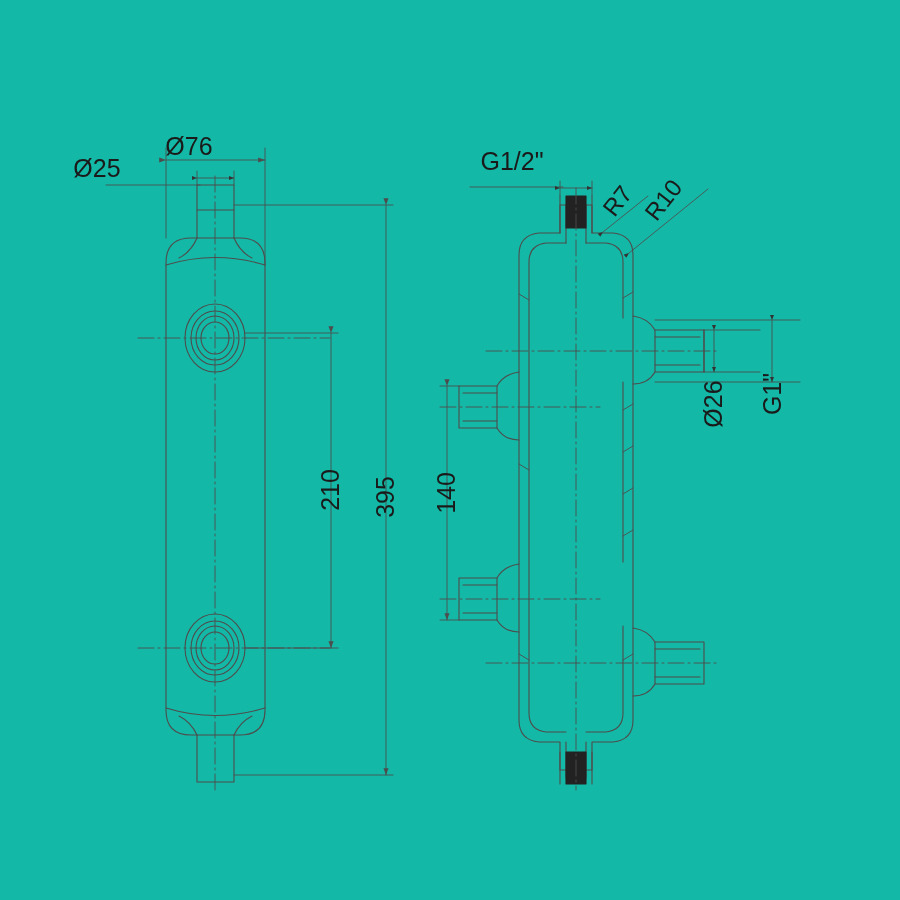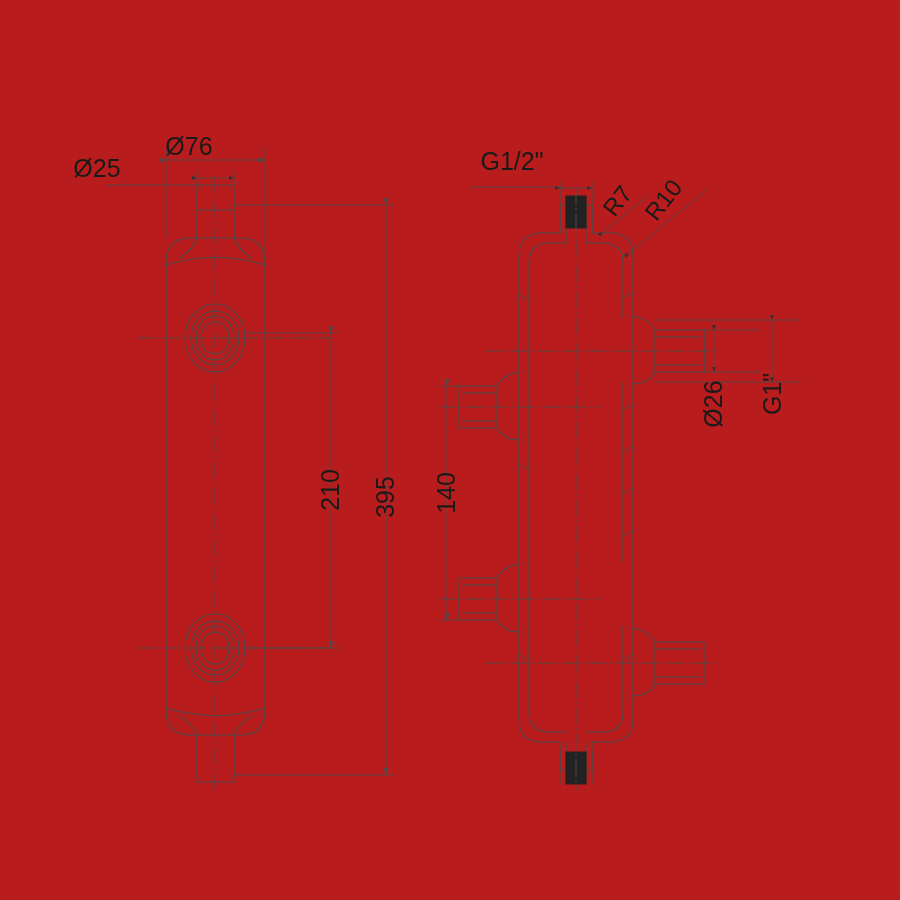--- a/index.html
+++ b/index.html
@@ -1,17 +1,17 @@
 <!DOCTYPE html>
 <html><head>
 <meta charset="utf-8">
 <style>
   html,body{margin:0;padding:0;background:#ffffff;}
   body{width:900px;height:900px;font-family:"Liberation Sans",sans-serif;overflow:hidden;}
-  #stage{position:relative;width:900px;height:900px;background:#b91c1c;}
+  #stage{position:relative;width:900px;height:900px;background:#14b8a6;}
   svg{display:block;}
 </style>
 </head>
 <body>
 
 <div id="stage">
 <svg width="900" height="900" viewBox="0 0 900 900">
   <defs>
     <marker id="ar" markerWidth="9" markerHeight="9" refX="8" refY="3" orient="auto" markerUnits="strokeWidth">
       <path d="M0,0 L8,3 L0,6 z" fill="#4d4d4d"></path>

